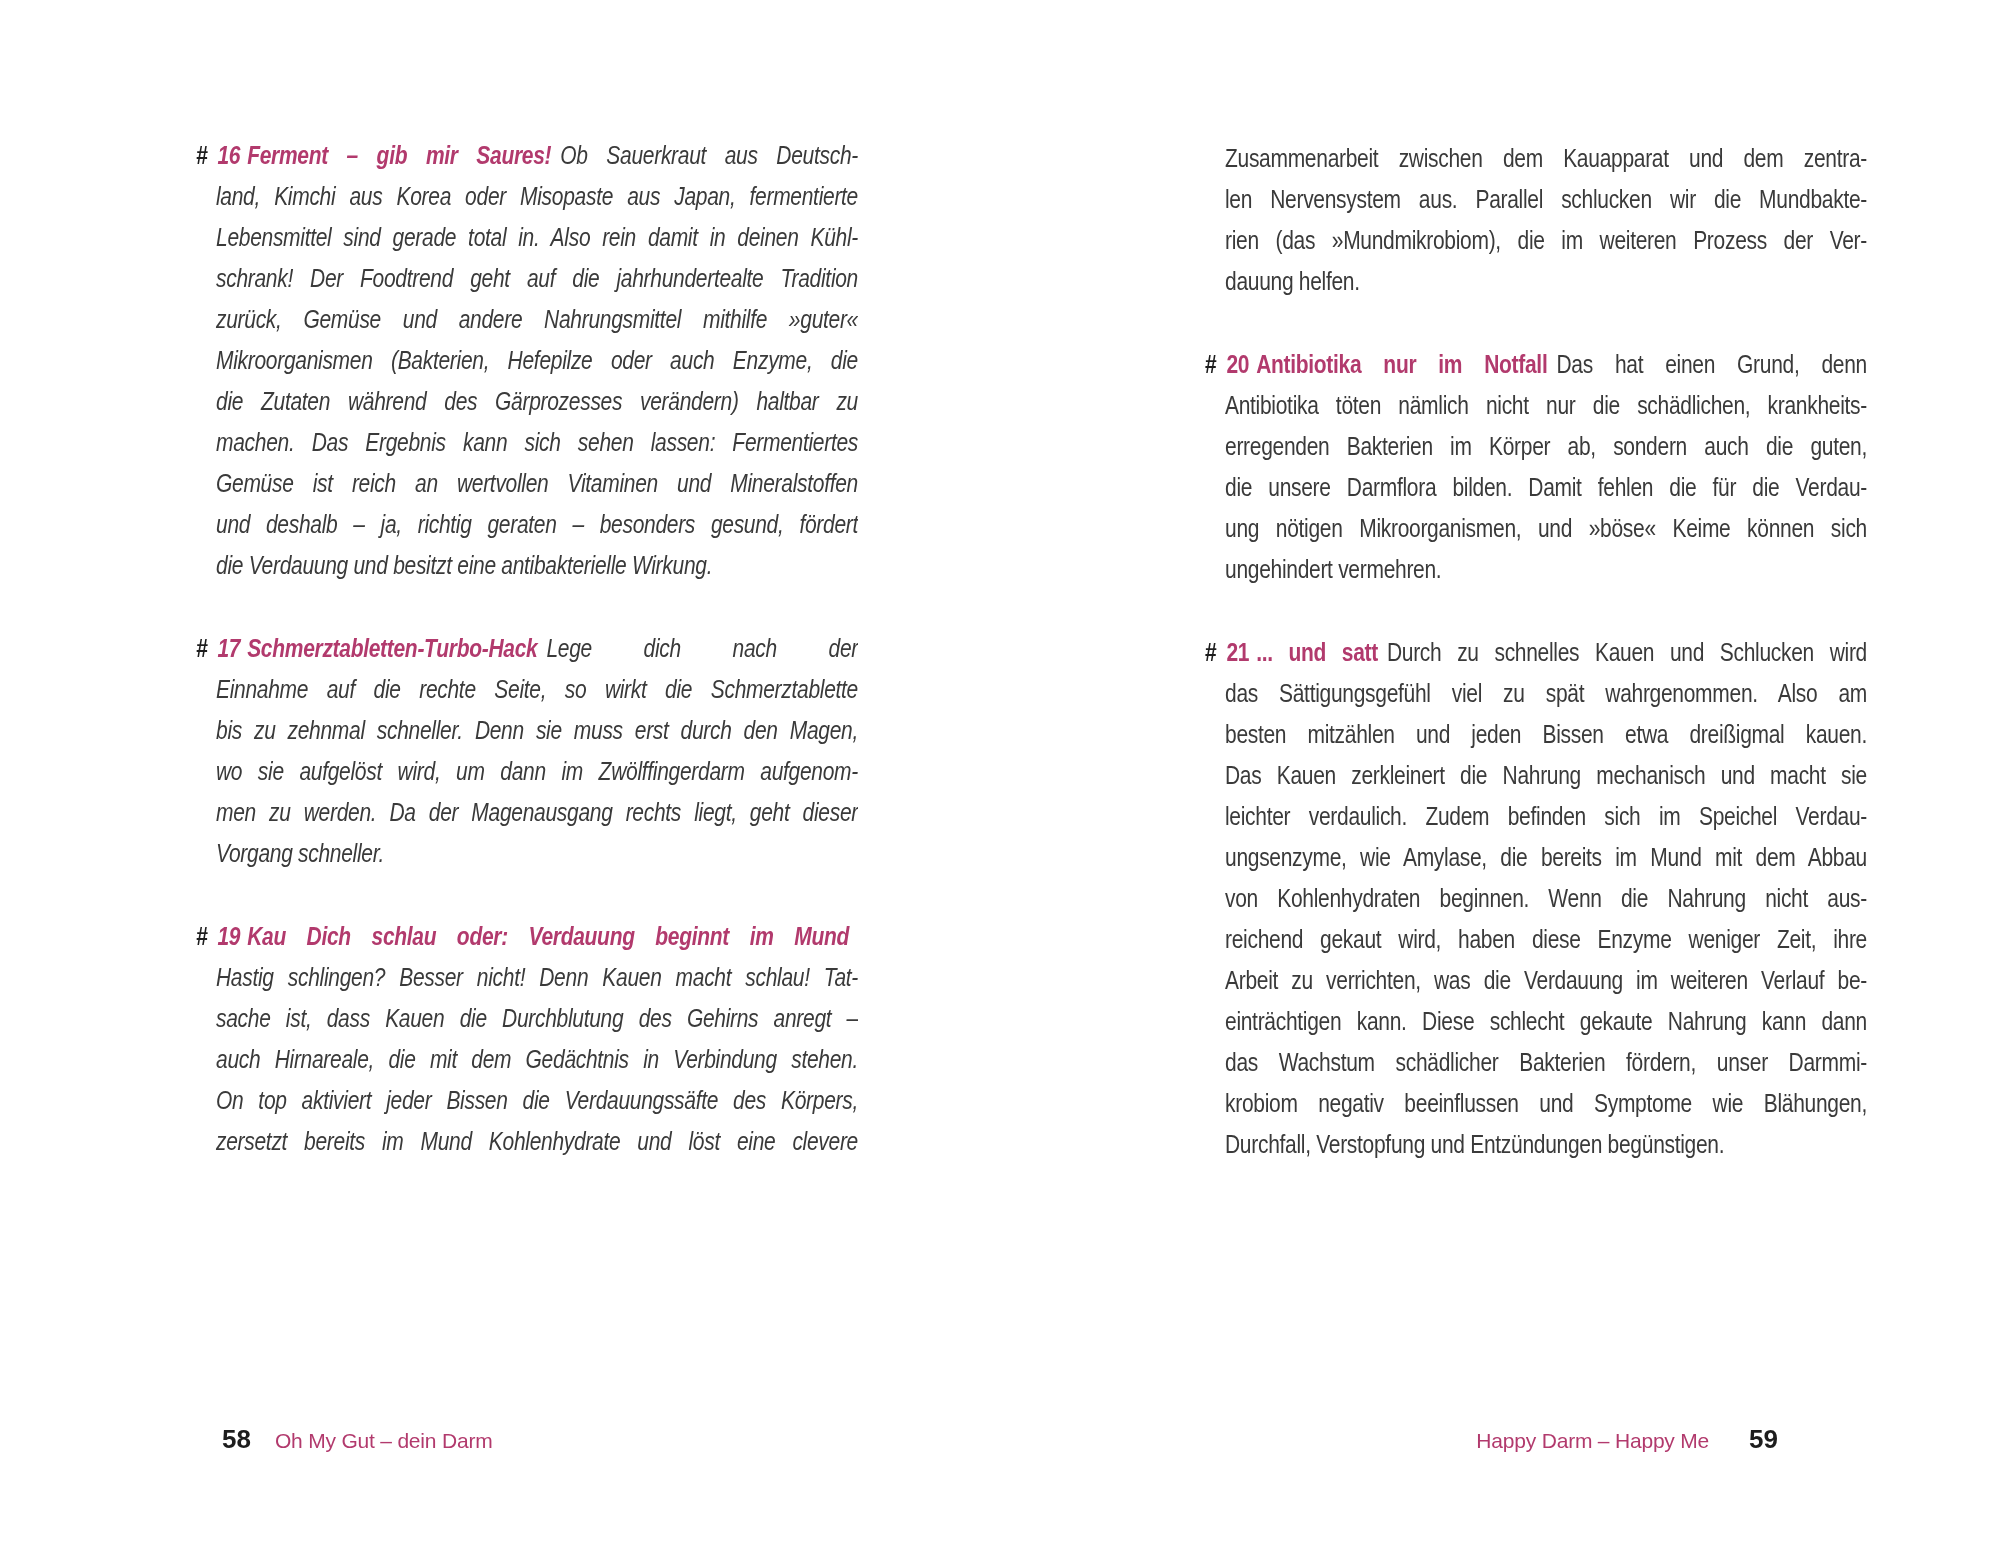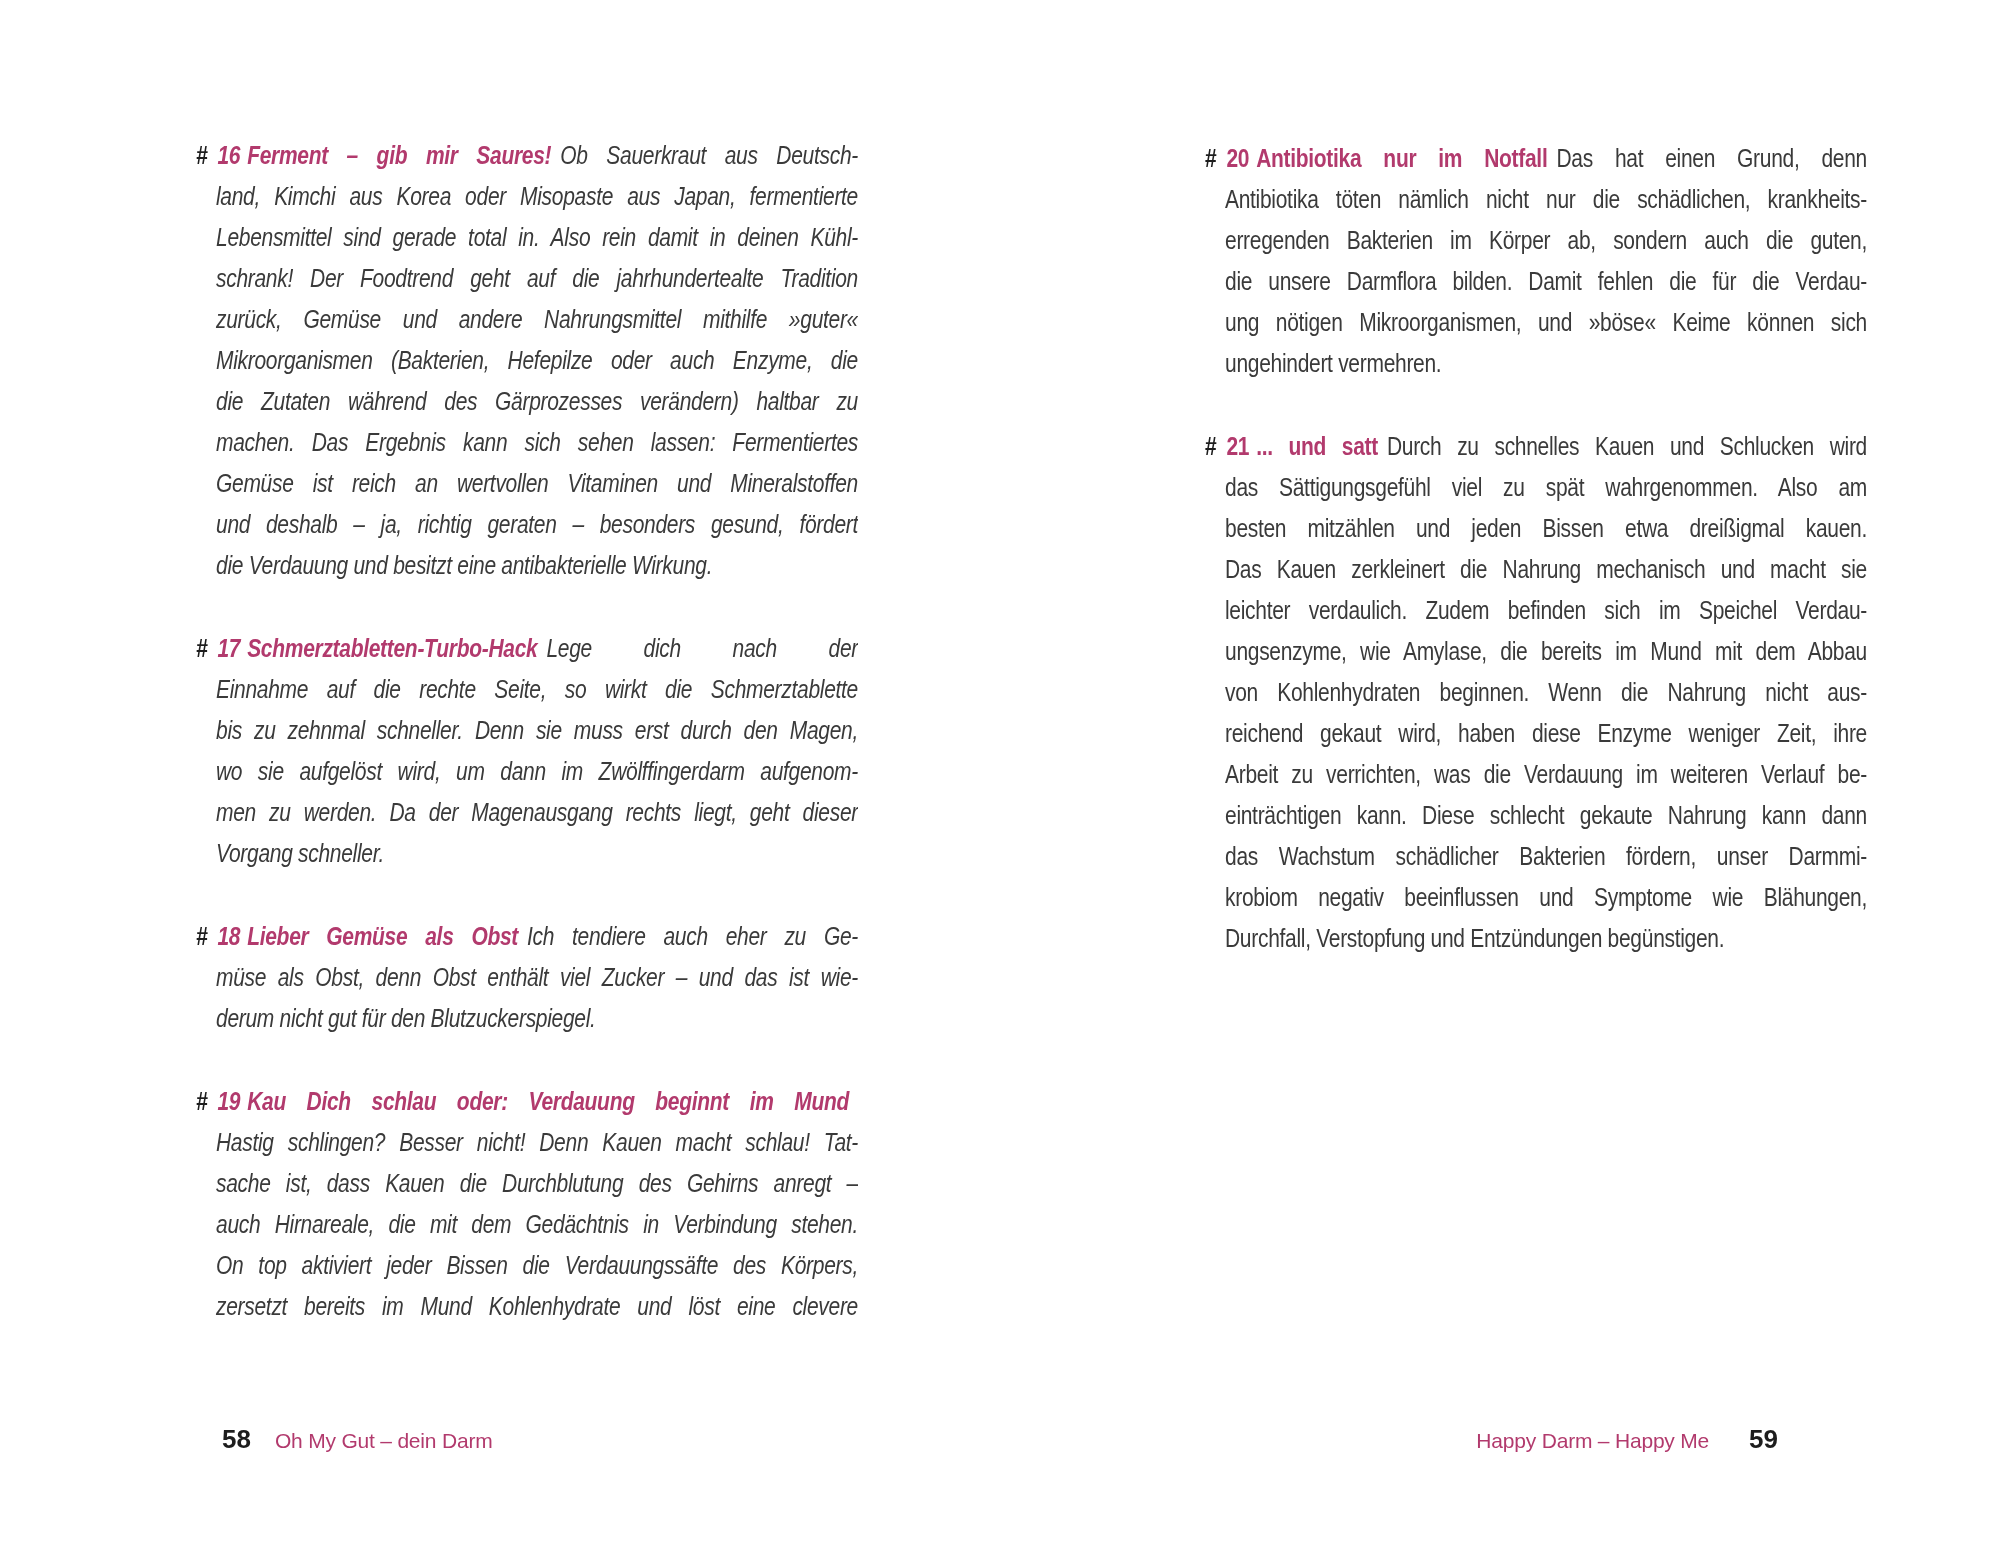--- a/index.html
+++ b/index.html
@@ -61,34 +61,35 @@
       </div>
       <div class="section">
         <div class="line first"><span class="hash">#</span><span class="hnum">17</span><span class="htitle">Schmerztabletten-Turbo-Hack</span><span class="lead">Lege dich nach der</span></div>
         <div class="line">Einnahme auf die rechte Seite, so wirkt die Schmerztablette</div>
         <div class="line">bis zu zehnmal schneller. Denn sie muss erst durch den Magen,</div>
         <div class="line">wo sie aufgelöst wird, um dann im Zwölffingerdarm aufgenom-</div>
         <div class="line">men zu werden. Da der Magenausgang rechts liegt, geht dieser</div>
         <div class="line last">Vorgang schneller.</div>
       </div>
       <div class="section">
-        <div class="line first"><span class="hash">#</span><span class="hnum">18</span><span class="htitle">Lieber Gemüse als Obst</span><span class="lead">Ich tendiere auch eher zu Ge-</span></div>
-        <div class="line">müse als Obst, denn Obst enthält viel Zucker – und das ist wie-</div>
-        <div class="line last">derum nicht gut für den Blutzuckerspiegel.</div>
-      </div>
-      <div class="section">
         <div class="line first"><span class="hash">#</span><span class="hnum">19</span><span class="htitle">Kau Dich schlau oder: Verdauung beginnt im Mund</span></div>
         <div class="line">Hastig schlingen? Besser nicht! Denn Kauen macht schlau! Tat-</div>
         <div class="line">sache ist, dass Kauen die Durchblutung des Gehirns anregt –</div>
         <div class="line">auch Hirnareale, die mit dem Gedächtnis in Verbindung stehen.</div>
         <div class="line">On top aktiviert jeder Bissen die Verdauungssäfte des Körpers,</div>
         <div class="line">zersetzt bereits im Mund Kohlenhydrate und löst eine clevere</div>
       </div>
     </div>
   <div class="page-column" id="right-col">
+      <div class="section">
+        <div class="line">Zusammenarbeit zwischen dem Kauapparat und dem zentra-</div>
+        <div class="line">len Nervensystem aus. Parallel schlucken wir die Mundbakte-</div>
+        <div class="line">rien (das »Mundmikrobiom), die im weiteren Prozess der Ver-</div>
+        <div class="line last">dauung helfen.</div>
+      </div>
       <div class="section">
         <div class="line first"><span class="hash">#</span><span class="hnum">20</span><span class="htitle">Antibiotika nur im Notfall</span><span class="lead">Das hat einen Grund, denn</span></div>
         <div class="line">Antibiotika töten nämlich nicht nur die schädlichen, krankheits-</div>
         <div class="line">erregenden Bakterien im Körper ab, sondern auch die guten,</div>
         <div class="line">die unsere Darmflora bilden. Damit fehlen die für die Verdau-</div>
         <div class="line">ung nötigen Mikroorganismen, und »böse« Keime können sich</div>
         <div class="line last">ungehindert vermehren.</div>
       </div>
       <div class="section">
         <div class="line first"><span class="hash">#</span><span class="hnum">21</span><span class="htitle">... und satt</span><span class="lead">Durch zu schnelles Kauen und Schlucken wird</span></div>

